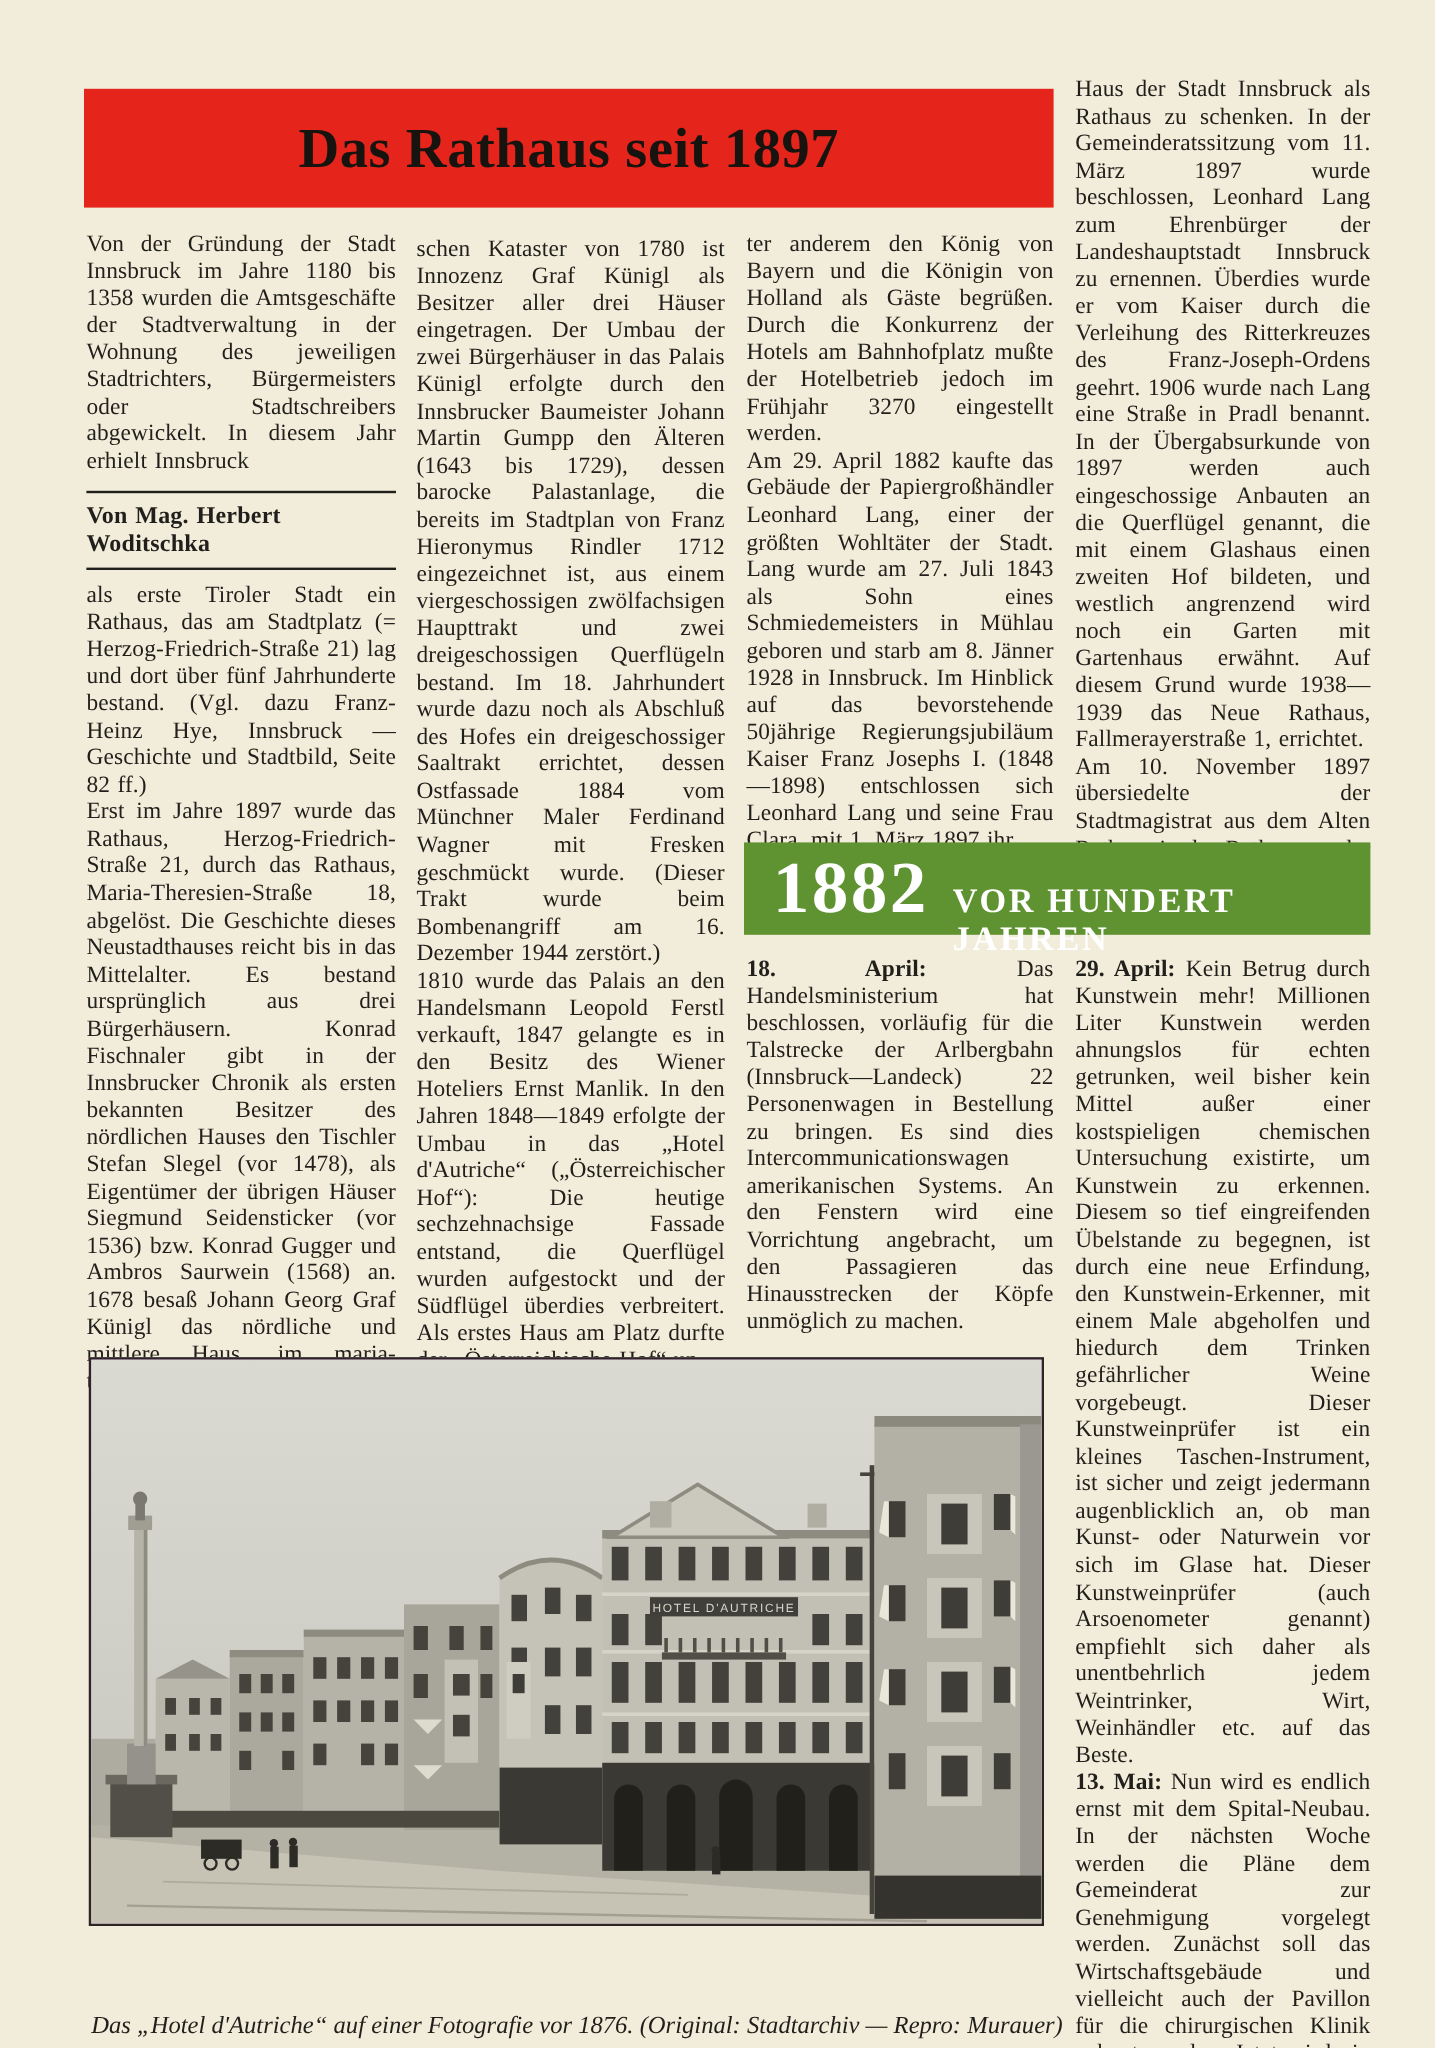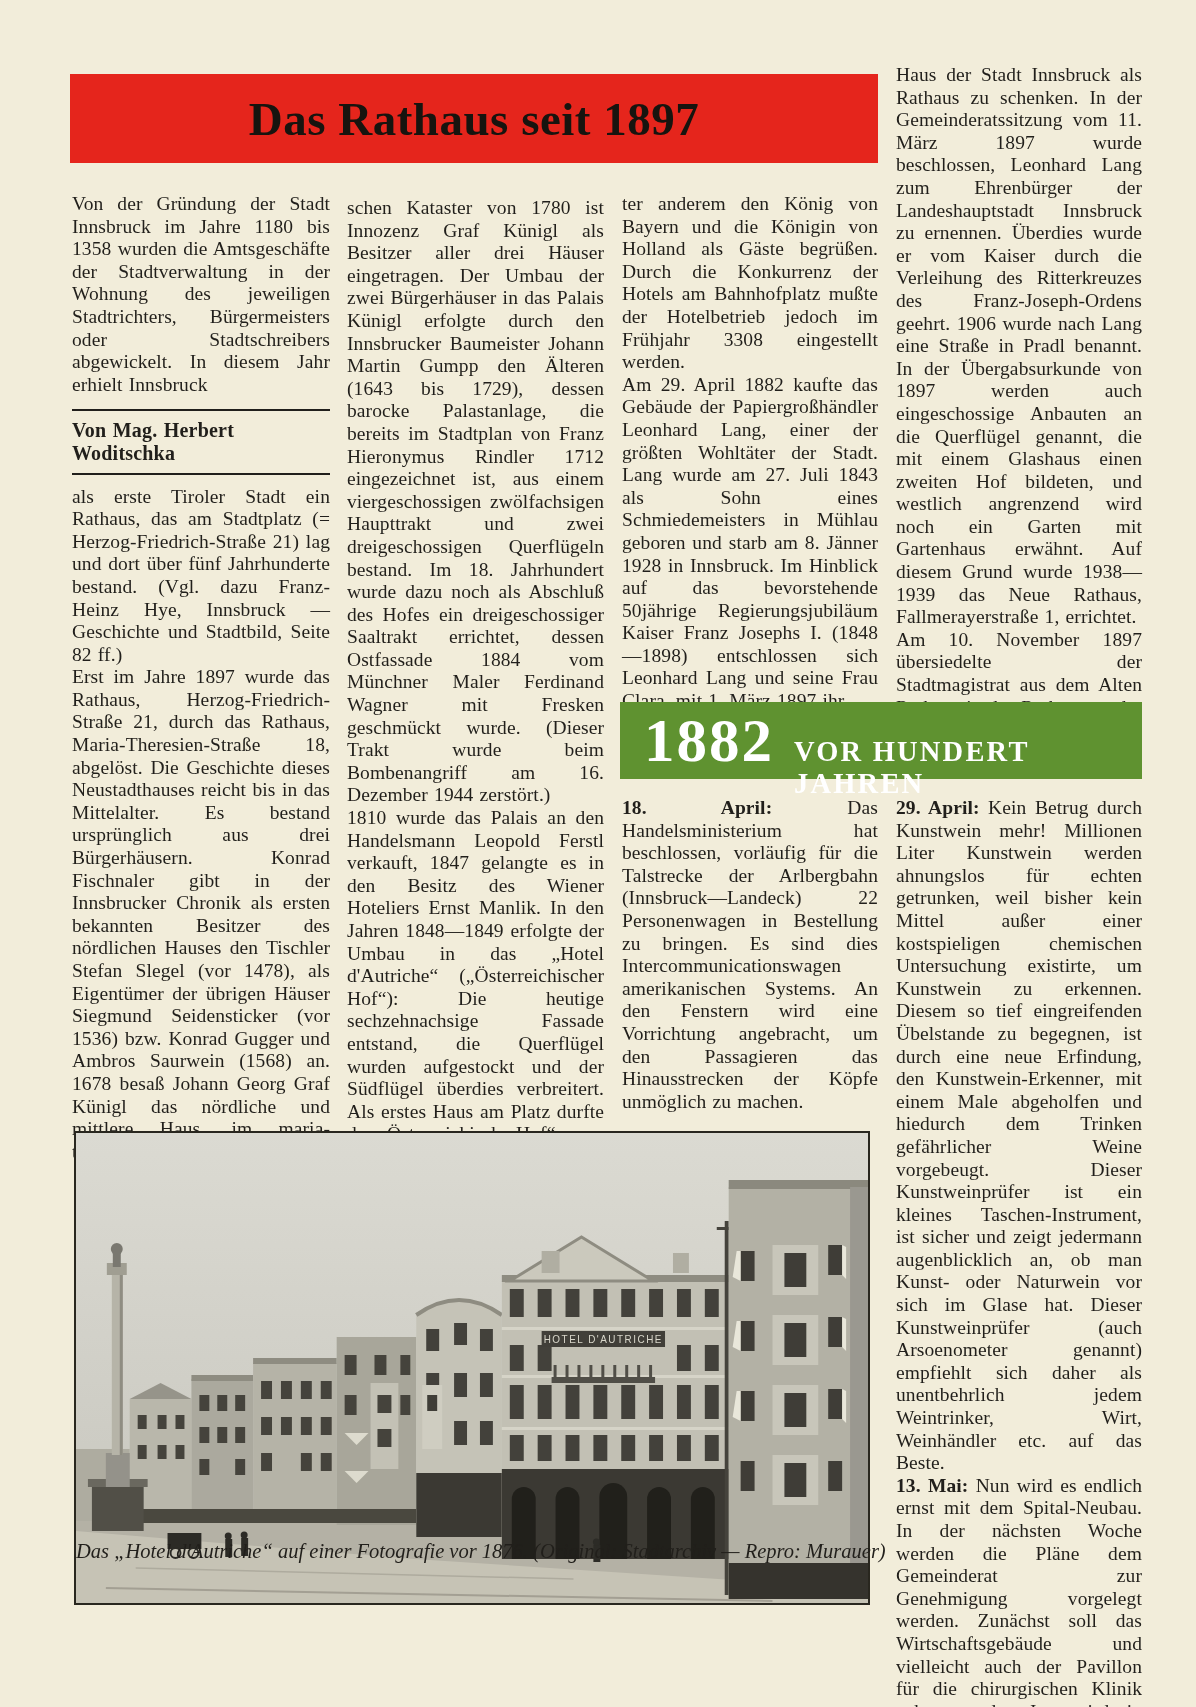--- a/index.html
+++ b/index.html
@@ -11,21 +11,21 @@
     overflow:hidden;
   }
   .col{
     position:absolute;text-align:justify;
     font-size:19.5px;line-height:22.6px;letter-spacing:.1px;
     word-spacing:.06em;
   }
   .col p{margin:0;}
   .col p + p{margin-top:0;}
   .banner-red{
-    position:absolute;left:70px;top:74px;width:808px;height:89px;
+    position:absolute;left:70px;top:74px;width:808px;height:99px;
     background:var(--red,#e5251c);
     display:flex;align-items:center;justify-content:center;
   }
   .banner-red h1{
     margin:0;font-size:47px;font-weight:bold;color:#17140f;letter-spacing:.5px;
   }
   .byline-block{
     border-top:2.5px solid #211f1b;border-bottom:2.5px solid #211f1b;
     margin:13px 0 11px 0;padding:8px 0;
     font-weight:bold;font-size:20px;text-align:left;letter-spacing:.2px;font-family:Liberation Serif, serif;
@@ -41,21 +41,21 @@
   .banner-green .hundred{
     font-size:28.5px;font-weight:bold;margin-left:20px;letter-spacing:2.2px;
   }
   .lead{font-weight:bold;}
   .photo-frame{
     position:absolute;left:74px;top:1131px;width:796px;height:474px;
     border:2px solid #29271f;box-sizing:border-box;background:#f0abfc;
   }
   .photo-frame svg{display:block;width:100%;height:100%;}
   .caption{
-    position:absolute;left:76px;top:1539px;width:860px;
+    position:absolute;left:76px;top:1676px;width:860px;
     font-style:italic;font-size:20.5px;line-height:24px;text-align:left;
   }
 </style>
 </head>
 <body>
 
 <div class="page" style="--red: #e5251c; --green: #5f9230; --paper: #f2edda; --ink: #211f1b;">
 
   <div class="banner-red">
     <h1>Das Rathaus seit 1897</h1>
@@ -67,21 +67,21 @@
     <p>als erste Tiroler Stadt ein Rathaus, das am Stadtplatz (= Herzog-Friedrich-Straße 21) lag und dort über fünf Jahrhunderte bestand. (Vgl. dazu Franz-Heinz Hye, Innsbruck — Geschichte und Stadtbild, Seite 82 ff.)</p>
     <p>Erst im Jahre 1897 wurde das Rathaus, Herzog-Friedrich-Straße 21, durch das Rathaus, Maria-Theresien-Straße 18, abgelöst. Die Geschichte dieses Neustadthauses reicht bis in das Mittelalter. Es bestand ursprünglich aus drei Bürgerhäusern. Konrad Fischnaler gibt in der Innsbrucker Chronik als ersten bekannten Besitzer des nördlichen Hauses den Tischler Stefan Slegel (vor 1478), als Eigentümer der übrigen Häuser Siegmund Seidensticker (vor 1536) bzw. Konrad Gugger und Ambros Saurwein (1568) an. 1678 besaß Johann Georg Graf Künigl das nördliche und mittlere Haus, im maria-theresiani-</p>
   </div>
 
   <div class="col" style="left:347px;top:197px;width:257px;">
     <p>schen Kataster von 1780 ist Innozenz Graf Künigl als Besitzer aller drei Häuser eingetragen. Der Umbau der zwei Bürgerhäuser in das Palais Künigl erfolgte durch den Innsbrucker Baumeister Johann Martin Gumpp den Älteren (1643 bis 1729), dessen barocke Palastanlage, die bereits im Stadtplan von Franz Hieronymus Rindler 1712 eingezeichnet ist, aus einem viergeschossigen zwölfachsigen Haupttrakt und zwei dreigeschossigen Querflügeln bestand. Im 18. Jahrhundert wurde dazu noch als Abschluß des Hofes ein dreigeschossiger Saaltrakt errichtet, dessen Ostfassade 1884 vom Münchner Maler Ferdinand Wagner mit Fresken geschmückt wurde. (Dieser Trakt wurde beim Bombenangriff am 16. Dezember 1944 zerstört.)</p>
     <p>1810 wurde das Palais an den Handelsmann Leopold Ferstl verkauft, 1847 gelangte es in den Besitz des Wiener Hoteliers Ernst Manlik. In den Jahren 1848—1849 erfolgte der Umbau in das „Hotel d'Autriche“ („Österreichischer Hof“): Die heutige sechzehnachsige Fassade entstand, die Querflügel wurden aufgestockt und der Südflügel überdies verbreitert. Als erstes Haus am Platz durfte der „Österreichische Hof“ un-</p>
   </div>
 
   <div class="col" style="left:622px;top:193px;width:256px;">
-    <p>ter anderem den König von Bayern und die Königin von Holland als Gäste begrüßen. Durch die Konkurrenz der Hotels am Bahnhofplatz mußte der Hotelbetrieb jedoch im Frühjahr 3308 eingestellt werden.</p>
+    <p>ter anderem den König von Bayern und die Königin von Holland als Gäste begrüßen. Durch die Konkurrenz der Hotels am Bahnhofplatz mußte der Hotelbetrieb jedoch im Frühjahr 3270 eingestellt werden.</p>
     <p>Am 29. April 1882 kaufte das Gebäude der Papiergroßhändler Leonhard Lang, einer der größten Wohltäter der Stadt. Lang wurde am 27. Juli 1843 als Sohn eines Schmiedemeisters in Mühlau geboren und starb am 8. Jänner 1928 in Innsbruck. Im Hinblick auf das bevorstehende 50jährige Regierungsjubiläum Kaiser Franz Josephs I. (1848—1898) entschlossen sich Leonhard Lang und seine Frau Clara, mit 1. März 1897 ihr</p>
   </div>
 
   <div class="col" style="left:896px;top:64px;width:246px;">
     <p>Haus der Stadt Innsbruck als Rathaus zu schenken. In der Gemeinderatssitzung vom 11. März 1897 wurde beschlossen, Leonhard Lang zum Ehrenbürger der Landeshauptstadt Innsbruck zu ernennen. Überdies wurde er vom Kaiser durch die Verleihung des Ritterkreuzes des Franz-Joseph-Ordens geehrt. 1906 wurde nach Lang eine Straße in Pradl benannt. In der Übergabsurkunde von 1897 werden auch eingeschossige Anbauten an die Querflügel genannt, die mit einem Glashaus einen zweiten Hof bildeten, und westlich angrenzend wird noch ein Garten mit Gartenhaus erwähnt. Auf diesem Grund wurde 1938—1939 das Neue Rathaus, Fallmerayerstraße 1, errichtet.</p>
     <p>Am 10. November 1897 übersiedelte der Stadtmagistrat aus dem Alten Rathaus in das Rathaus an der Maria-Theresien-Straße.</p>
   </div>
 
   <div class="banner-green">
     <span class="year">1882</span>

